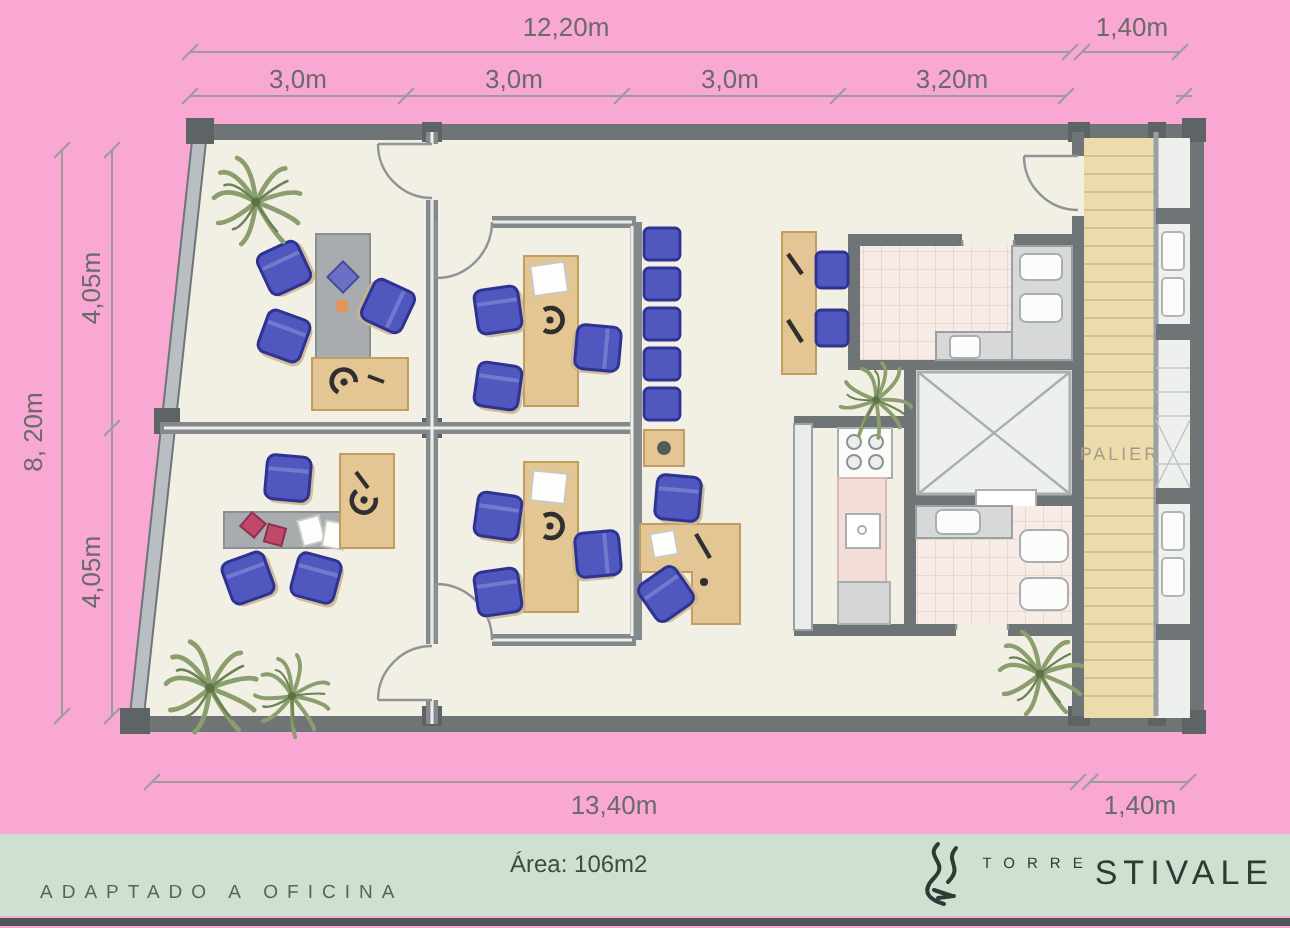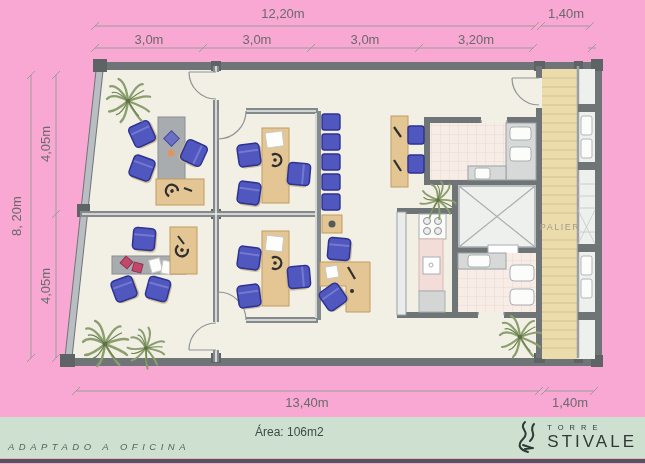--- a/index.html
+++ b/index.html
@@ -4,25 +4,25 @@
 <style>
   html,body{margin:0;padding:0;background:#ffffff;}
   #canvas{position:relative;width:645px;height:464px;background:#f9a8d4;overflow:hidden;
           font-family:"Liberation Sans", sans-serif;}
   #plan-svg{position:absolute;left:0;top:0;}
   .dim-text{fill:#6a6a6a;font-size:13px;font-family:"Liberation Sans",sans-serif;}
   .dim-line{stroke:#9b9b9b;stroke-width:1;fill:none;}
   .footer-bar{position:absolute;left:0;top:417px;width:645px;height:41px;background:#cee1d0;}
   .footer-title{position:absolute;left:7px;top:420px;color:#4c5c54;font-size:17px;
                 letter-spacing:1px;white-space:pre;}
-  .footer-sub{position:absolute;left:8px;top:441px;color:#55655c;font-size:9.5px;
-              letter-spacing:4.5px;white-space:pre;font-style:italic;}
+  .footer-sub{position:absolute;left:20px;top:441px;color:#55655c;font-size:9.5px;
+              letter-spacing:4.5px;white-space:pre;}
   .footer-area{position:absolute;left:255px;top:425px;color:#3c4c44;font-size:12px;}
   .logo{position:absolute;right:8px;top:419px;display:flex;align-items:center;color:#2e3a34;}
-  .logo-text{display:flex;flex-direction:column;margin-left:2px;}
+  .logo-text{display:flex;margin-left:2px;}
   .logo-top{font-size:7.5px;letter-spacing:6px;white-space:pre;}
   .logo-bottom{font-size:17px;letter-spacing:3px;white-space:pre;}
   .bottom-rule{position:absolute;left:0;top:459px;width:645px;height:4px;background:#51565a;}
 </style>
 </head>
 <body>
 
 <div id="canvas">
 
 <svg id="plan-svg" width="645" height="412" viewBox="0 0 645 412">

